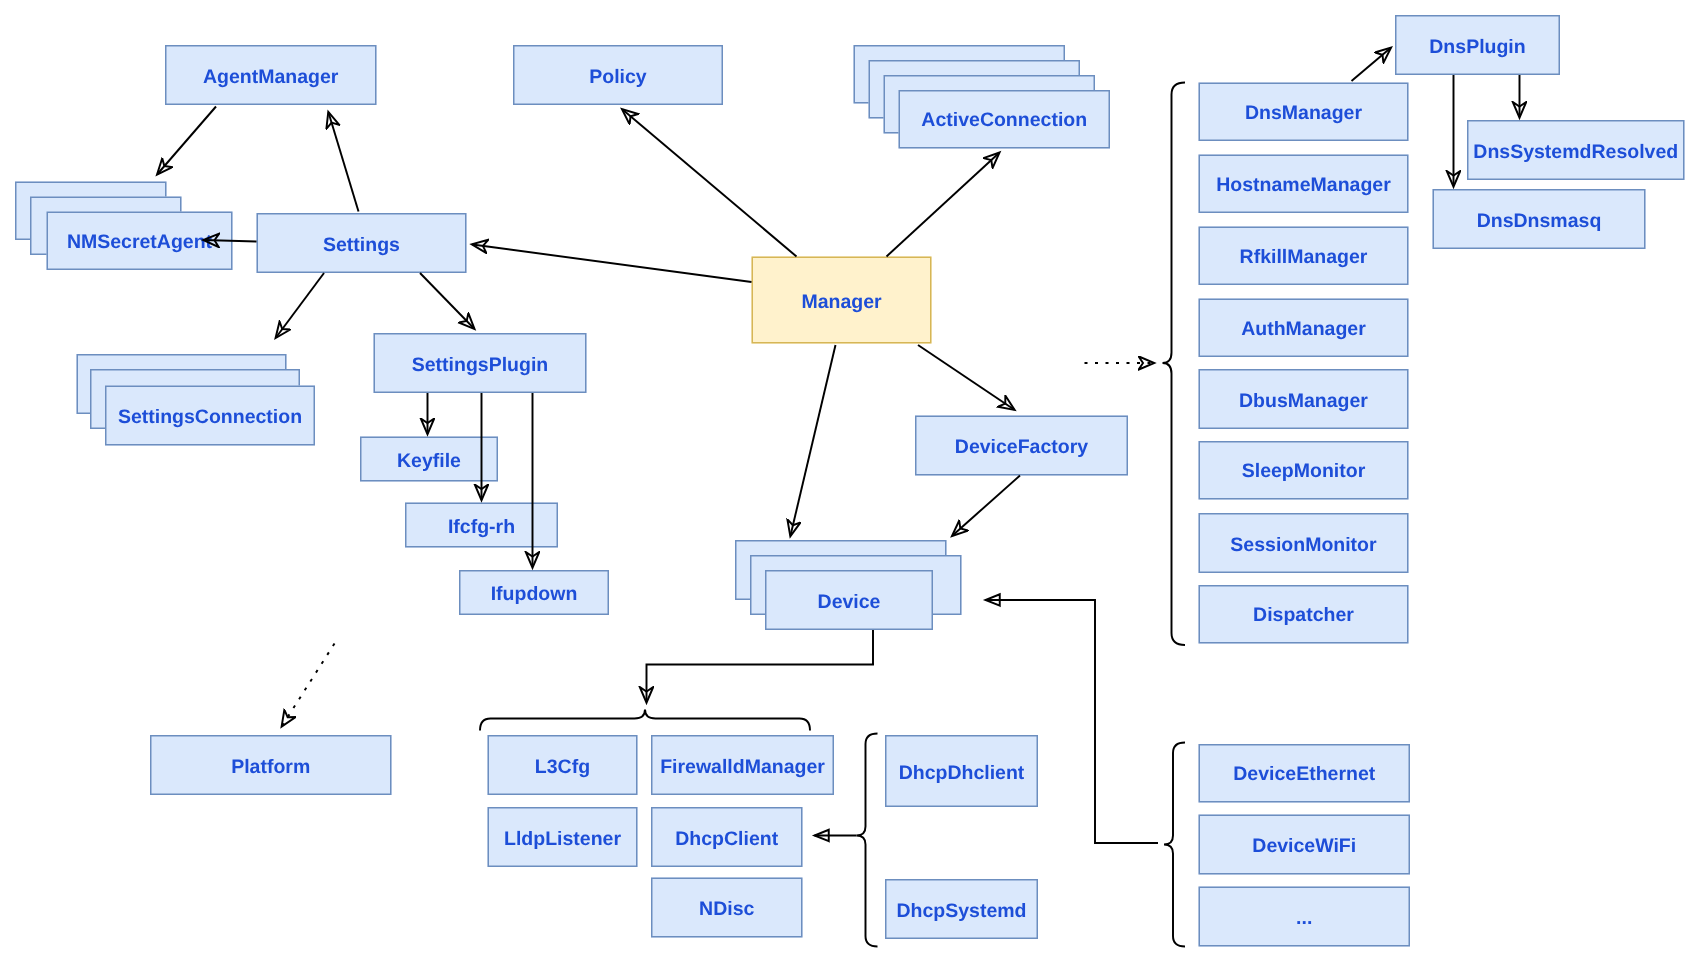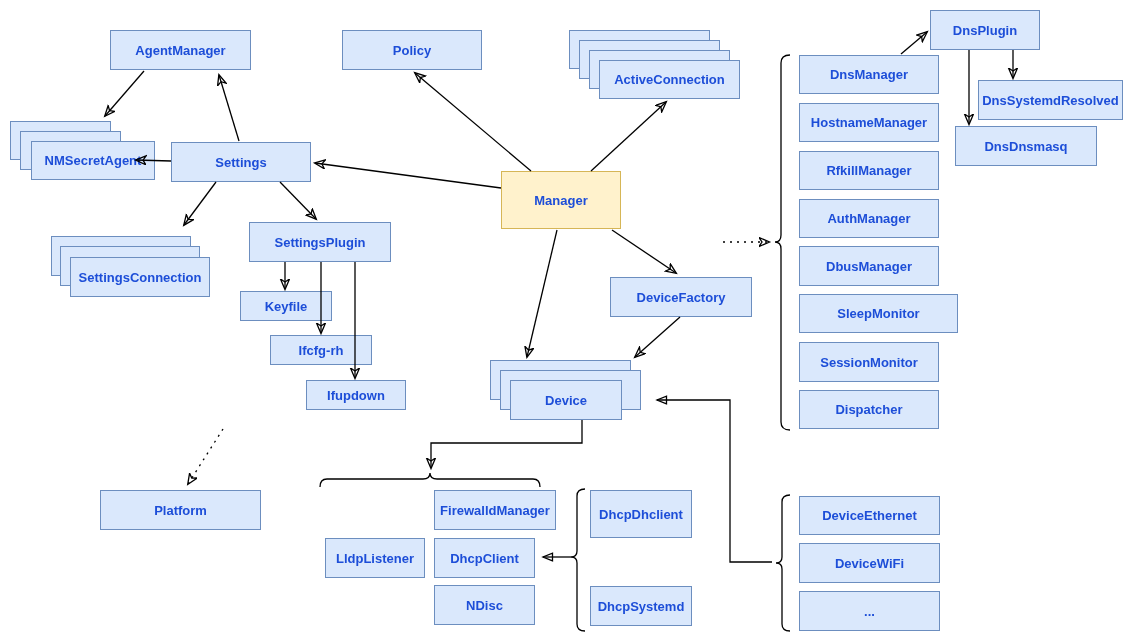--- a/index.html
+++ b/index.html
@@ -48,24 +48,25 @@
 
   <div class="node" style="left:930px;top:10px;width:110px;height:40px">DnsPlugin</div>
   <div class="node" style="left:978px;top:80px;width:145px;height:40px">DnsSystemdResolved</div>
   <div class="node" style="left:955px;top:126px;width:142px;height:40px">DnsDnsmasq</div>
 
   <div class="node" style="left:799px;top:55px;width:140px;height:39px">DnsManager</div>
   <div class="node" style="left:799px;top:103px;width:140px;height:39px">HostnameManager</div>
   <div class="node" style="left:799px;top:151px;width:140px;height:39px">RfkillManager</div>
   <div class="node" style="left:799px;top:199px;width:140px;height:39px">AuthManager</div>
   <div class="node" style="left:799px;top:246px;width:140px;height:40px">DbusManager</div>
-  <div class="node" style="left:799px;top:294px;width:159px;height:39px">SleepMonitor</div>
+  <div class="node" style="left:799px;top:294px;width:140px;height:39px">SleepMonitor</div>
   <div class="node" style="left:799px;top:342px;width:140px;height:40px">SessionMonitor</div>
   <div class="node" style="left:799px;top:390px;width:140px;height:39px">Dispatcher</div>
 
+  <div class="node" style="left:325px;top:490px;width:100px;height:40px">L3Cfg</div>
   <div class="node" style="left:434px;top:490px;width:122px;height:40px">FirewalldManager</div>
   <div class="node" style="left:325px;top:538px;width:100px;height:40px">LldpListener</div>
   <div class="node" style="left:434px;top:538px;width:101px;height:40px">DhcpClient</div>
   <div class="node" style="left:434px;top:585px;width:101px;height:40px">NDisc</div>
 
   <div class="node" style="left:590px;top:490px;width:102px;height:48px">DhcpDhclient</div>
   <div class="node" style="left:590px;top:586px;width:102px;height:40px">DhcpSystemd</div>
 
   <div class="node" style="left:799px;top:496px;width:141px;height:39px">DeviceEthernet</div>
   <div class="node" style="left:799px;top:543px;width:141px;height:40px">DeviceWiFi</div>

